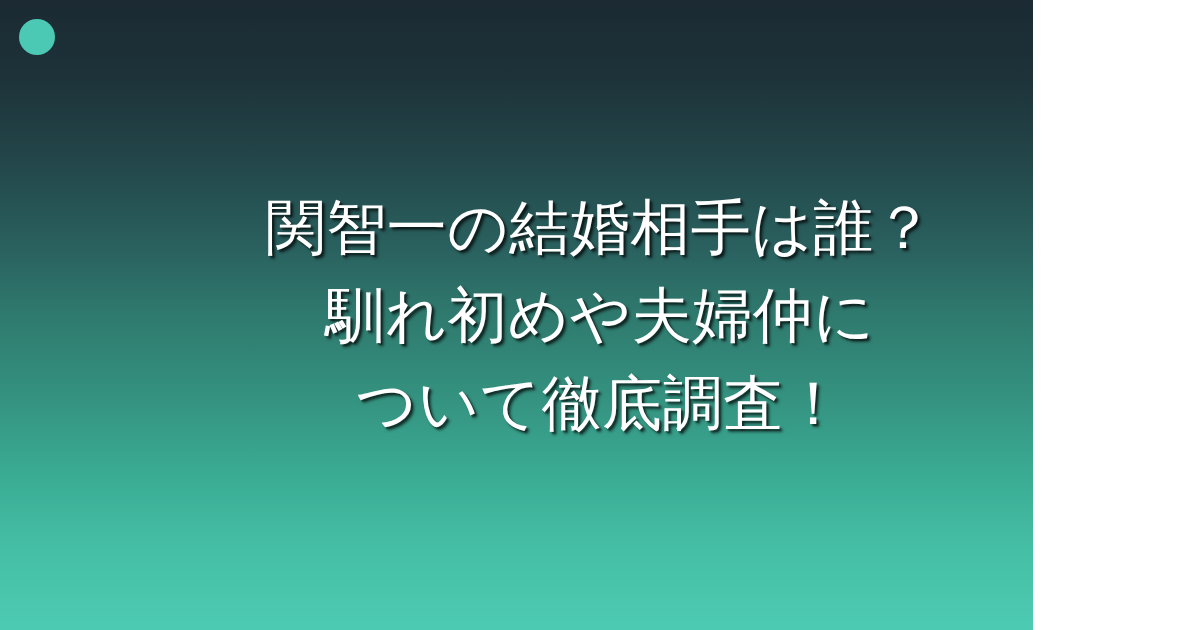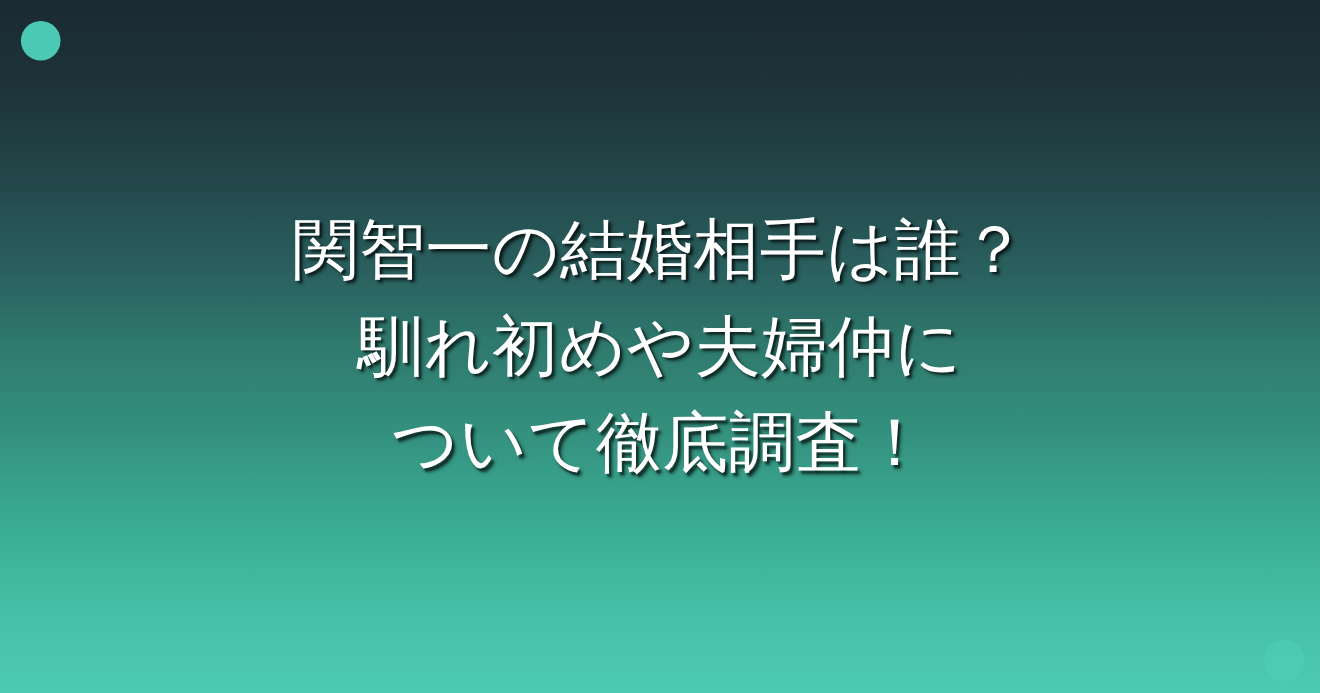--- a/index.html
+++ b/index.html
@@ -4,21 +4,21 @@
 <title>OGP Thumbnail</title>
 <style>
   html, body {
     margin: 0;
     padding: 0;
     background: #ffffff;
   }
 
   #thumbnail-card {
     position: relative;
-    width: 1200px;
+    width: 1033px;
     height: 630px;
     overflow: hidden;
     font-family: "DejaVu Sans", "Liberation Sans", sans-serif;
     background-image: linear-gradient(
       to bottom,
       #1b2a33 0%,
       #1d3239 12%,
       #23474a 26%,
       #2a6260 40%,
       #2f7a6e 50%,

